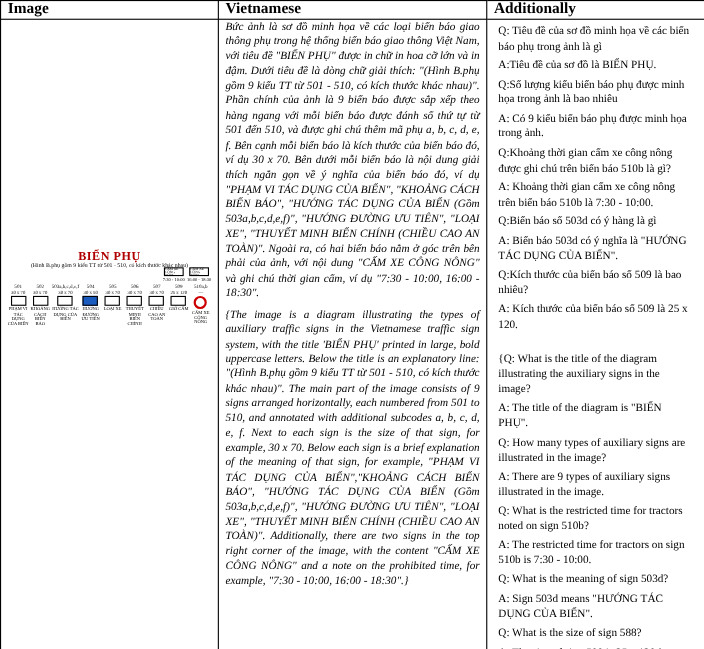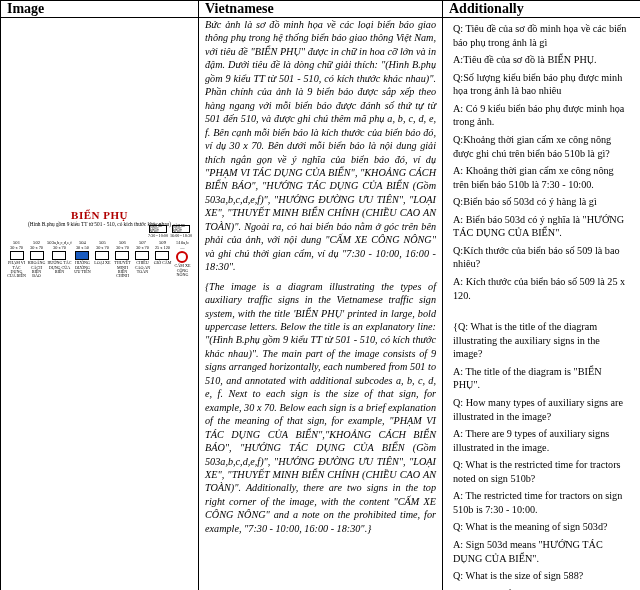--- a/index.html
+++ b/index.html
@@ -8,21 +8,21 @@
   table.main th, table.main td { border: 1px solid #000; vertical-align: top; padding: 0 6px; }
   table.main th { font-weight: bold; font-size: 14px; text-align: left; background: #fff; }
   col.img-col { width: 198px; }
   col.desc-col { width: 244px; }
   col.conv-col { width: 198px; }
   .desc p { font-size: 10.2px; line-height: 1.32; margin: 0 0 6px 0; text-align: justify; font-style: italic; }
   .conv { font-size: 10.2px; line-height: 1.33; }
   .conv .qa { margin: 4px; }
   .conv .gap { height: 10px; }
   .img-cell { height: 560px; padding: 0; position: relative; }
-  .thumb-wrap { position: absolute; top: 192px; left: 6px; right: 6px; }
+  .thumb-wrap { position: absolute; top: 210px; left: 6px; right: 6px; }
   .thumb { border: 0; font-size: 5.5px; line-height: 1; color: #000; }
   .thumb .title { color: #b00000; font-weight: bold; font-size: 11px; text-align: center; letter-spacing: 0.5px; }
   .thumb .sub { text-align: center; font-size: 5.3px; margin-top: 1px; }
   .thumb .row { display: flex; justify-content: space-between; margin-top: 3px; gap: 1px; }
   .thumb .sign { flex: 1 1 0; display: flex; flex-direction: column; align-items: center; font-size: 4.6px; text-align: center; }
   .thumb .dim { font-size: 4.3px; }
   .thumb .plate { width: 14px; height: 9px; border: 1px solid #000; background: #fff; display: flex; align-items: center; justify-content: center; font-size: 3.5px; margin: 1px 0; }
   .thumb .plate.blue { background: #1a5bbf; }
   .thumb .plate.round { border-radius: 50%; width: 12px; height: 12px; border: 2px solid #c00; }
   .thumb .cap { font-size: 4.1px; line-height: 1.05; }

